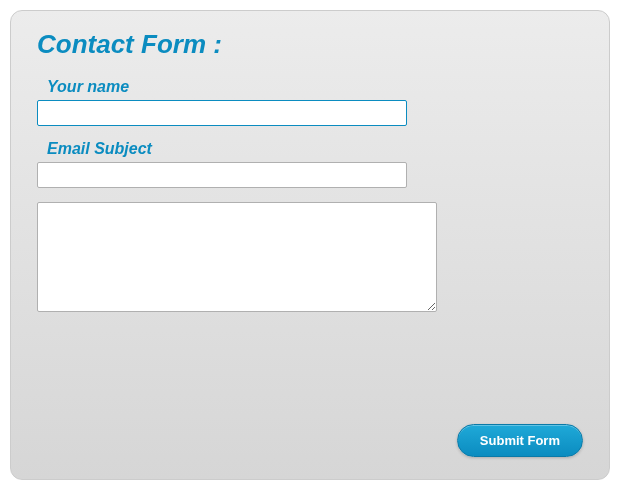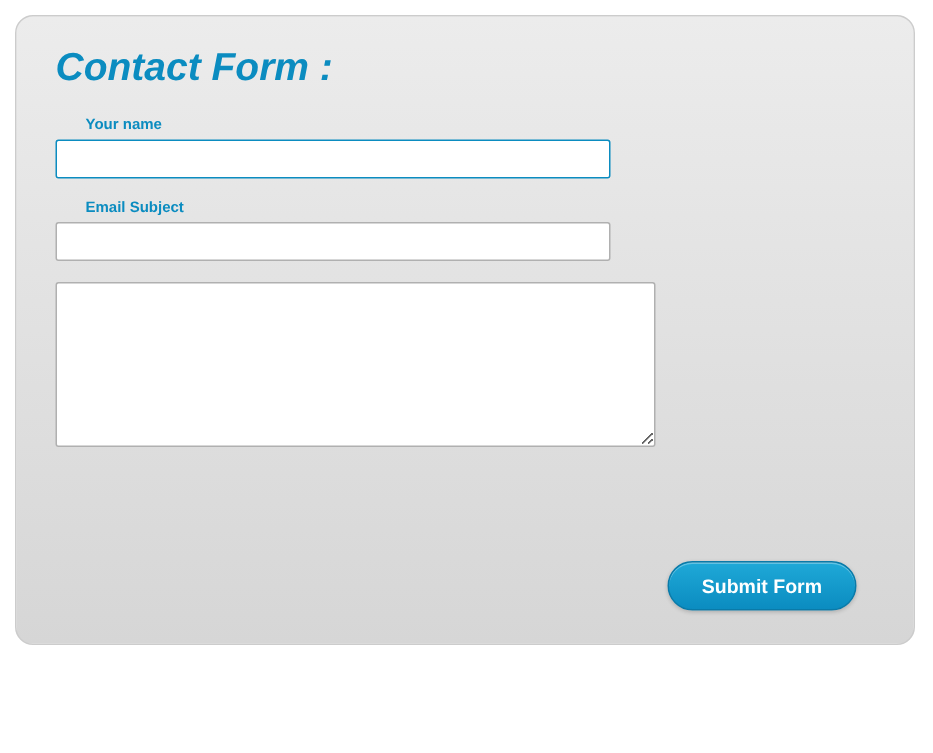--- a/index.html
+++ b/index.html
@@ -5,44 +5,45 @@
     * { box-sizing: border-box; margin: 0; padding: 0; }
     body {
       width: 622px;
       height: 502px;
       font-family: Arial, Helvetica, sans-serif;
       background: #fff;
       padding: 10px;
     }
     .panel {
       width: 600px;
-      height: 420px;
+      height: 470px;
       background: linear-gradient(to bottom, #ececec 0%, #d6d6d6 100%);
       border: 1px solid #ccc;
       border-radius: 12px;
       padding: 18px 26px 22px 26px;
       position: relative;
     }
     .panel-title {
       color: #0b8cc0;
       font-size: 26px;
       font-weight: bold;
       font-style: italic;
       margin-bottom: 18px;
     }
     .field {
       margin-bottom: 14px;
     }
     .field-label {
       display: block;
       color: #0b8cc0;
-      font-size: 10px;
+      font-size: 16px;
       font-weight: bold;
+      font-style: italic;
       margin-bottom: 4px;
-      margin-left: 20px;
+      margin-left: 10px;
     }
     .field-input {
       width: 370px;
       height: 26px;
       padding: 4px 6px;
       font-size: 13px;
       border: 1px solid #b0b0b0;
       background: #fff;
       border-radius: 2px;
     }
@@ -56,21 +57,21 @@
       padding: 4px 6px;
       font-size: 13px;
       border: 1px solid #b0b0b0;
       background: #fff;
       border-radius: 2px;
       resize: both;
       font-family: Arial, Helvetica, sans-serif;
     }
     .submit-btn {
       position: absolute;
-      right: 38px;
+      right: 26px;
       bottom: 22px;
       background: linear-gradient(to bottom, #1fa9d8 0%, #0b8cc0 100%);
       color: #fff;
       border: 1px solid #0a7aa8;
       border-radius: 18px;
       padding: 8px 22px;
       font-size: 13px;
       font-weight: bold;
       cursor: pointer;
       box-shadow: inset 0 1px 0 rgba(255,255,255,0.3), 0 1px 3px rgba(0,0,0,0.2);

